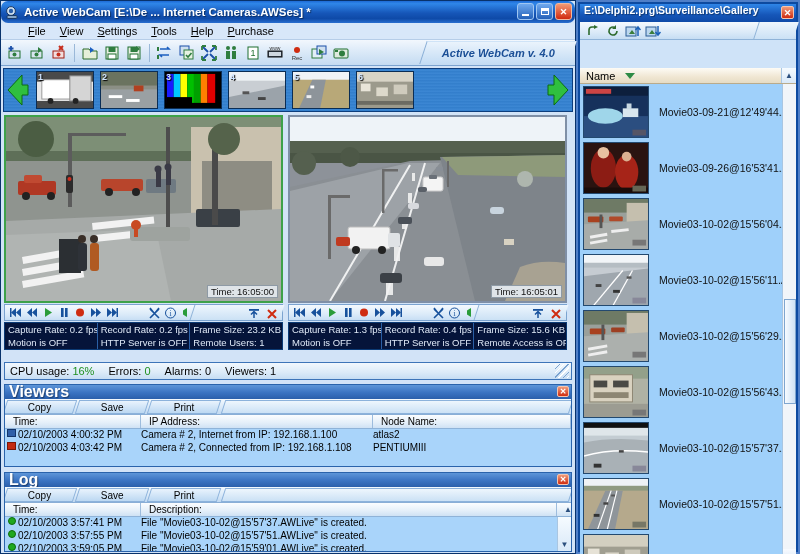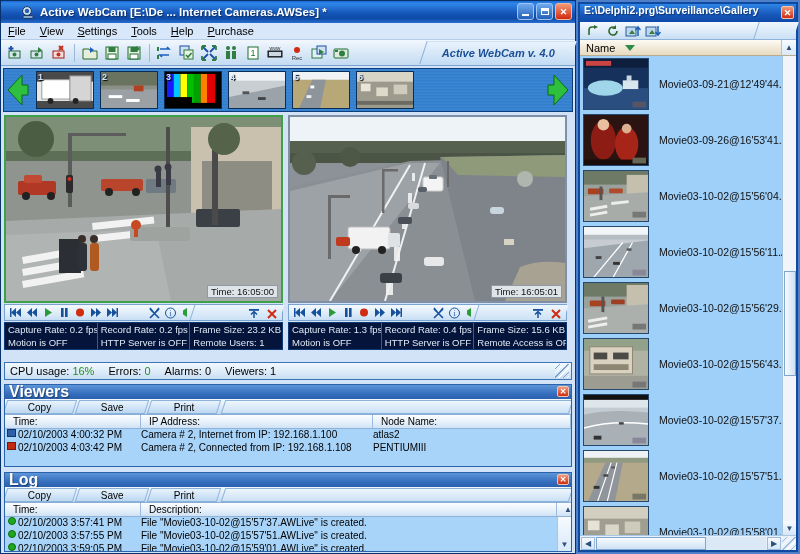--- a/index.html
+++ b/index.html
@@ -9,35 +9,35 @@
     background:#6b97d4;
   }
   .root { position:relative; width:800px; height:554px; background:#4f7fc8; }
 
   
   .mainwin { position:absolute; left:0; top:0; width:576px; height:554px;
              background:#d2e3f7; border:1px solid #08326b; }
 
   .titlebar { position:relative; height:22px;
     background:linear-gradient(180deg,#1e6bd6 0%,#2f86e8 12%,#1656b8 55%,#0e4aa8 80%,#2a6fd0 100%);
-    display:flex; align-items:center; padding-left:20px; }
+    display:flex; align-items:center; padding-left:4px;border-radius:7px; }
   .tb-icon { width:15px; height:15px; margin-right:4px; position:relative; flex:none; }
   .tb-title { color:#fff; font-size:11.5px; font-weight:bold; white-space:nowrap;
               text-shadow:1px 1px 1px rgba(0,0,0,.45); letter-spacing:0px; }
   .wbtns { position:absolute; right:3px; top:2px; display:flex; gap:2px; }
   .wbtn { width:17px; height:17px; border-radius:3px; border:1px solid #9fc6f2;
           display:flex; align-items:center; justify-content:center;
           font-size:9px; color:#fff; font-weight:bold; }
   .wbtn.min,.wbtn.max { background:linear-gradient(180deg,#6fa9ee,#2461b9); }
   .wbtn.close { background:linear-gradient(180deg,#f59a74,#d02a10); border-color:#f0b79e; }
   .glyph-min { width:7px; height:2px; background:#fff; margin-top:6px; }
   .glyph-max { width:8px; height:7px; border:1.5px solid #fff; border-top-width:3px; }
 
   .menubar { height:17px; background:#d8e7f9; display:flex; align-items:center;
-             padding-left:0; border-bottom:1px solid #b6cde8; }
+             padding-left:20px; border-bottom:1px solid #b6cde8; }
   .menu-item { font-size:11px; color:#000; padding:1px 7px; }
   .menu-item u { text-decoration:underline; }
 
   .toolbar { height:26px; position:relative;
              background:linear-gradient(180deg,#f2f7fd 0%,#dceaf8 45%,#c4dbf2 100%);
              border-bottom:1px solid #7ba3d0; display:flex; align-items:center; padding-left:3px; }
   .tbtn { width:22px; height:22px; display:flex; align-items:center; justify-content:center; }
   .tsep { width:1px; height:18px; background:#9ab8d8; margin:0 4px; }
   .brandtab { position:absolute; right:2px; top:1px; height:23px; min-width:150px;
      background:linear-gradient(180deg,#eaf3fc,#c3dcf4);
@@ -133,21 +133,21 @@
   .gclose { position:absolute; right:2px; top:2px; width:13px; height:13px; border-radius:2px;
      background:linear-gradient(180deg,#f09a78,#cf2c11); border:1px solid #f5c4ae; color:#fff;
      font-size:9px; display:flex; align-items:center; justify-content:center; font-weight:bold; }
   .gtools { height:18px; background:linear-gradient(180deg,#f4f9fe,#dbeaf8 60%,#c6ddf3);
      display:flex; align-items:center; padding-left:3px; border-bottom:1px solid #8fb3d8; position:relative;}
   .gt { width:20px; height:16px; display:flex; align-items:center; justify-content:center;}
   .gt-skew { position:absolute; right:0; top:0; width:40px; height:17px; transform:skewX(-18deg);
      background:linear-gradient(180deg,#eef6fd,#cbe1f5); border-left:1px solid #8fb3d8; }
   .gcol { height:16px; display:flex; align-items:center;
      background:linear-gradient(180deg,#fdfbf5,#f0e6d2 60%,#e6dcc4);
-     border-bottom:1px solid #b9ab8c; padding-left:6px; position:relative; }
+     border-bottom:1px solid #b9ab8c; padding-left:6px; position:relative;margin-top:28px; }
   .gcol .nm { font-size:11px; color:#000; margin-right:10px; }
   .gcol .sortarrow { width:0;height:0;border-left:5px solid transparent;border-right:5px solid transparent;
      border-top:6px solid #2e8b45; }
   .gcol .scrollcap { position:absolute; right:0; top:0; width:15px; height:15px;
      background:linear-gradient(180deg,#f6fbff,#d9e9f8); border-left:1px solid #a9c6e2;
      display:flex; align-items:center; justify-content:center; }
   .glist { position:relative; height:479px; background:#9fd0fa; overflow:hidden; }
   .gitem { height:56px; display:flex; align-items:center; padding:2px 0 2px 3px; }
   .gthumb { width:66px; height:52px; border:1px solid #23496f; flex:none; overflow:hidden; position:relative;}
   .glabel { font-size:10.5px; color:#111; margin-left:10px; white-space:nowrap; }

